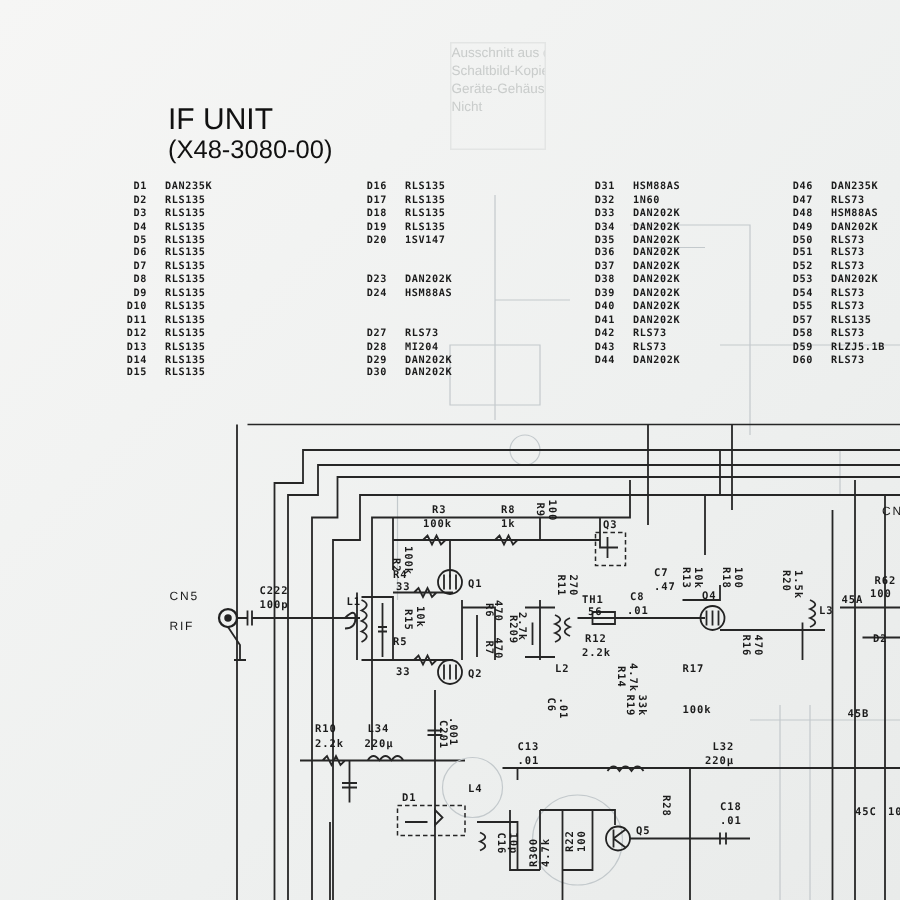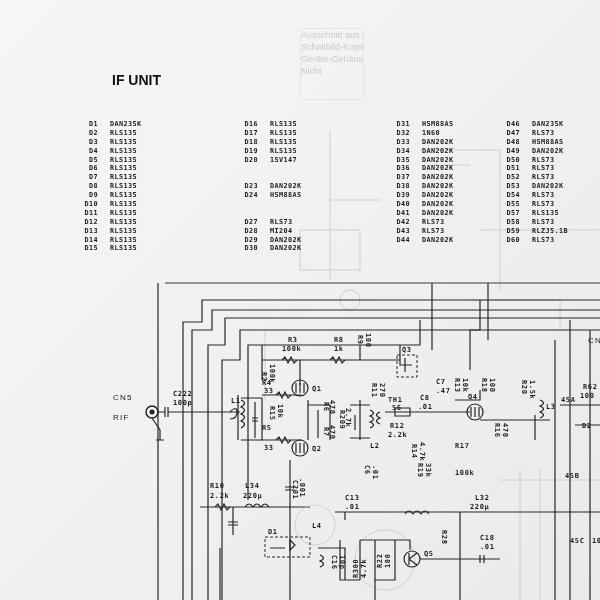--- a/index.html
+++ b/index.html
@@ -1,29 +1,29 @@
 <!DOCTYPE html>
 <html><head>
 <meta charset="utf-8">
 <style>
   html, body { margin:0; padding:0; }
   body { width:600px; height:600px; overflow:hidden; background:#f3f4f3; position:relative; font-family:"Liberation Sans", sans-serif; color:#1a1a1a; }
   .page { position:absolute; left:0; top:0; width:600px; height:600px; background:linear-gradient(135deg,#f6f6f5 0%,#eef0ef 60%,#e9ebea 100%); }
   .ghost-block { position:absolute; left:300px; top:28px; width:62px; height:70px; color:#c9cccb; font-size:9px; line-height:12px; overflow:hidden; border:1px solid #e3e5e4; }
   .ghost-block span { display:block; white-space:nowrap; }
-  .title { position:absolute; left:112px; top:70px; font-size:14px; line-height:20px; color:#111;font-weight:bold; }
+  .title { position:absolute; left:112px; top:70px; font-size:20px; line-height:20px; color:#111; }
   .subtitle { position:absolute; left:112px; top:90px; font-size:17px; line-height:20px; color:#111; }
   .parts-col { position:absolute; top:120px; font-family:"DejaVu Sans Mono", monospace; font-size:6.8px; font-weight:bold; line-height:8.9px; letter-spacing:0.4px; color:#1b1b1b; }
   .part-row { white-space:nowrap; height:8.9px; }
   .part-ref { display:inline-block; width:22px; text-align:right; margin-right:12px; }
   .part-val { display:inline-block; }
   .col1 { left:76px; }
   .col2 { left:236px; }
   .col3 { left:388px; }
-  .col4 { left:498px; }
+  .col4 { left:520px; }
   .schematic { position:absolute; left:0; top:0; width:600px; height:600px; }
   .lbl { font-family:"DejaVu Sans Mono", monospace; font-size:7px; font-weight:bold; fill:#1b1b1b; letter-spacing:0.6px; }
   .lbl-lg { font-family:"Liberation Sans", sans-serif; font-size:8px; fill:#1b1b1b; letter-spacing:1.2px; }
   .wire { stroke:#262626; stroke-width:1.2; fill:none; }
   .faint { stroke:#c3c9cc; stroke-width:0.8; fill:none; }
   .dash { stroke:#262626; stroke-width:1; fill:none; stroke-dasharray:3 2; }
 </style>
 </head>
 <body>
 
@@ -210,20 +210,21 @@
     <text class="lbl" x="424" y="556">Q5</text>
     <text class="lbl" x="382" y="568" transform="rotate(-90 382 568)">R22</text>
     <text class="lbl" x="390" y="568" transform="rotate(-90 390 568)">100</text>
     <text class="lbl" x="358" y="578" transform="rotate(-90 358 578)">R300</text>
     <text class="lbl" x="366" y="578" transform="rotate(-90 366 578)">4.7k</text>
     <text class="lbl" x="442" y="530" transform="rotate(90 442 530)">R28</text>
     <path class="wire" d="M360 540 L410 540 L410 550 M375 540 L375 600 M395 540 L395 580 L375 580"></path>
   </svg>
 
   <div class="title">IF UNIT</div>
+  <div class="subtitle">(X48-3080-00)</div>
 
   <div class="parts-col col1">
     <div class="part-row"><span class="part-ref">D1</span><span class="part-val">DAN235K</span></div>
     <div class="part-row"><span class="part-ref">D2</span><span class="part-val">RLS135</span></div>
     <div class="part-row"><span class="part-ref">D3</span><span class="part-val">RLS135</span></div>
     <div class="part-row"><span class="part-ref">D4</span><span class="part-val">RLS135</span></div>
     <div class="part-row"><span class="part-ref">D5</span><span class="part-val">RLS135</span></div>
     <div class="part-row"><span class="part-ref">D6</span><span class="part-val">RLS135</span></div>
     <div class="part-row"><span class="part-ref">D7</span><span class="part-val">RLS135</span></div>
     <div class="part-row"><span class="part-ref">D8</span><span class="part-val">RLS135</span></div>

